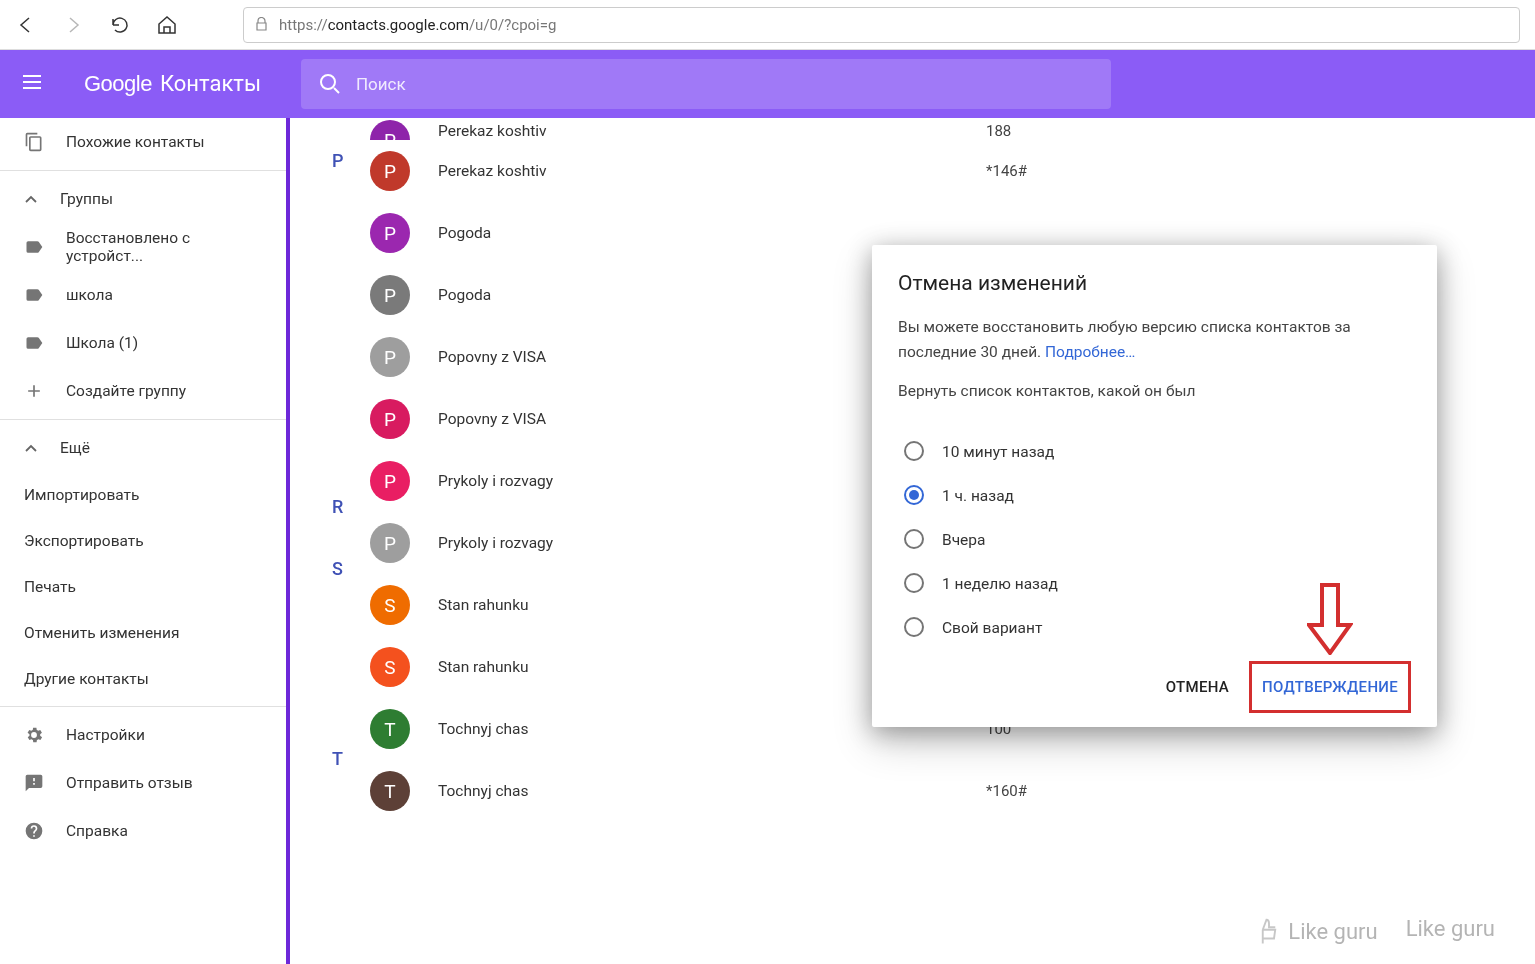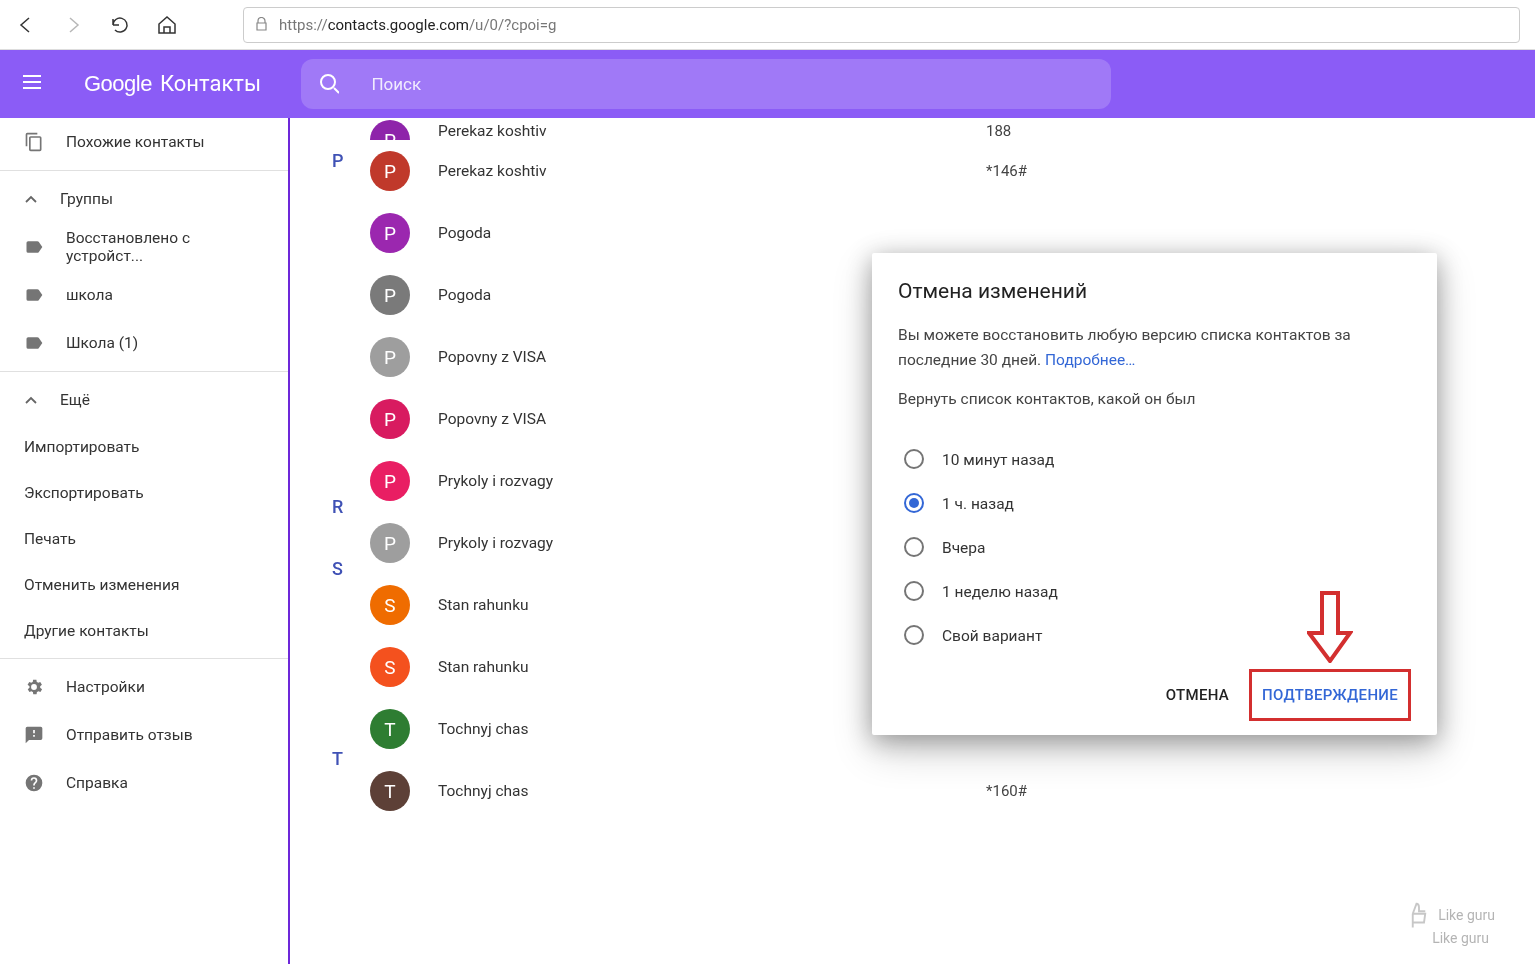--- a/index.html
+++ b/index.html
@@ -10,66 +10,66 @@
 .nav-icon { stroke: #333; stroke-width: 1.5; fill: none; cursor: pointer; }
 .url-bar { flex: 1; display: flex; align-items: center; height: 36px; border: 1px solid #ccc; border-radius: 4px; padding: 0 10px; margin-left: 40px; gap: 10px; }
 .url-text { color: #777; font-size: 15px; }
 .url-text .black { color: #222; }
 
 
 .gheader { background: #8b5cf6; height: 68px; display: flex; align-items: center; padding: 0 20px; gap: 40px; }
 .menu-btn svg { stroke: #fff; }
 .logo { color: #fff; font-size: 22px; display: flex; align-items: baseline; gap: 8px; }
 .logo .google { font-family: 'Product Sans', Arial; font-weight: 500; letter-spacing: -0.5px; }
-.search-wrap { background: rgba(255,255,255,0.18); height: 50px; width: 810px; border-radius: 12px; display: flex; align-items: center; padding: 0 18px; gap: 32px; }
+.search-wrap { background: rgba(255,255,255,0.18); height: 50px; width: 810px; border-radius: 4px; display: flex; align-items: center; padding: 0 18px; gap: 16px; }
 .search-wrap input { background: transparent; border: none; outline: none; color: #fff; font-size: 17px; width: 100%; }
 .search-wrap input::placeholder { color: rgba(255,255,255,0.85); }
 
 
 .app { display: flex; height: calc(100% - 118px); }
 
 
-.sidebar { width: 290px; border-right: 2px solid #6d28d9; overflow-y: auto; font-size: 15.5px; color: #333; }
+.sidebar { width: 290px; border-right: 4px solid #6d28d9; overflow-y: auto; font-size: 15.5px; color: #333; }
 .side-item { display: flex; align-items: center; height: 48px; padding: 0 24px; gap: 22px; cursor: pointer; }
 .side-icon { width: 20px; height: 20px; fill: #757575; flex-shrink: 0; }
 .side-sep { height: 1px; background: #e0e0e0; margin: 4px 0; }
 .side-collapse { display: flex; align-items: center; height: 48px; padding: 0 24px; gap: 22px; cursor: pointer; font-weight: 400; }
 .side-plain { padding: 14px 24px; cursor: pointer; }
 
 
 .main { flex: 1; position: relative; overflow: hidden; }
 .contacts { padding-top: 0; }
 .section-letter { color: #3f51b5; font-weight: 500; font-size: 18px; position: absolute; left: 42px; }
 .crow { display: flex; align-items: center; height: 62px; padding-left: 80px; gap: 28px; position: relative; }
 .avatar { width: 40px; height: 40px; border-radius: 50%; display: flex; align-items: center; justify-content: center; color: #fff; font-size: 19px; font-weight: 400; flex-shrink: 0; }
 .cname { width: 520px; font-size: 15.5px; color: #333; }
 .cphone { font-size: 15px; color: #444; }
 
 
 .scrim { position: absolute; top: 0; left: 0; right: 0; bottom: 0; pointer-events: none; }
-.dialog { position: absolute; left: 582px; top: 135px; width: 565px; background: #fff; border-radius: 2px; box-shadow: 0 5px 25px rgba(0,0,0,0.3), 0 15px 40px rgba(0,0,0,0.2); padding: 26px 26px 14px; pointer-events: auto; }
+.dialog { position: absolute; left: 582px; top: 127px; width: 565px; background: #fff; border-radius: 2px; box-shadow: 0 5px 25px rgba(0,0,0,0.3), 0 15px 40px rgba(0,0,0,0.2); padding: 26px 26px 14px; pointer-events: auto; }
 .dialog h2 { font-size: 21px; font-weight: 400; color: #222; margin-bottom: 20px; }
 .dialog p { font-size: 15.5px; color: #444; line-height: 1.6; margin-bottom: 14px; }
 .dialog a { color: #3367d6; text-decoration: none; }
 .radio-group { margin-top: 10px; }
 .radio-item { display: flex; align-items: flex-end; height: 44px; gap: 18px; padding-left: 6px; cursor: pointer; }
 .radio-circle { width: 20px; height: 20px; border: 2px solid #757575; border-radius: 50%; position: relative; flex-shrink: 0; }
 .radio-item.selected .radio-circle { border-color: #3367d6; }
 .radio-item.selected .radio-circle::after { content: ''; position: absolute; width: 10px; height: 10px; background: #3367d6; border-radius: 50%; top: 3px; left: 3px; }
 .radio-label { font-size: 15.5px; color: #333; }
 .dialog-actions { display: flex; justify-content: flex-end; gap: 8px; margin-top: 24px; align-items: center; }
 .dlg-btn { background: none; border: none; font-size: 15px; font-weight: 500; padding: 10px 12px; cursor: pointer; letter-spacing: 0.3px; }
 .dlg-cancel { color: #222; }
 .dlg-confirm { color: #3367d6; border: 3px solid #d32f2f; padding: 14px 10px; }
 
 
 .arrow-annot { position: absolute; top: -78px; left: 58px; }
 
 
-.watermark { position: fixed; right: 40px; bottom: 18px; opacity: 0.55; font-size: 14px; color: #777; display:flex; flex-direction:column; align-items:flex-start; gap:0; pointer-events:none;}
+.watermark { position: fixed; right: 40px; bottom: 18px; opacity: 0.55; font-size: 22px; color: #777; display:flex; flex-direction:row; align-items:flex-start; gap:0; pointer-events:none;}
 .watermark .wm-line { display:flex; align-items:center; gap:4px; }
 </style>
 </head>
 <body>
 
 <div class="browser-bar">
   <svg width="22" height="22" class="nav-icon">
       <path d="M14 4l-8 7 8 7"></path>
     </svg>
   <svg width="22" height="22" class="nav-icon" style="opacity:.35">
@@ -139,20 +139,26 @@
           </svg>
           <span>школа</span>
         </div>
         <div class="side-item">
           <svg class="side-icon" viewBox="0 0 24 24">
             <path d="M17.63 5.84A2 2 0 0 0 16 5H5a2 2 0 0 0-2 2v10a2 2 0 0 0 2 2h11a2 2 0 0 0 1.63-.84L22 12z"></path>
           </svg>
           <span>Школа (1)</span>
         </div>
       </div>
+    <div class="side-item">
+      <svg class="side-icon" viewBox="0 0 24 24">
+          <path d="M19 13h-6v6h-2v-6H5v-2h6V5h2v6h6v2z"></path>
+        </svg>
+      <span>Создайте группу</span>
+    </div>
     <div class="side-sep"></div>
     <div class="side-collapse">
       <svg width="14" height="14">
           <path d="M2 10l5-5 5 5" fill="none" stroke="#666" stroke-width="1.8"></path>
         </svg>
       <span>Ещё</span>
     </div>
     <div id="more-mount">
         <div class="side-plain">Импортировать</div>
         <div class="side-plain">Экспортировать</div>

